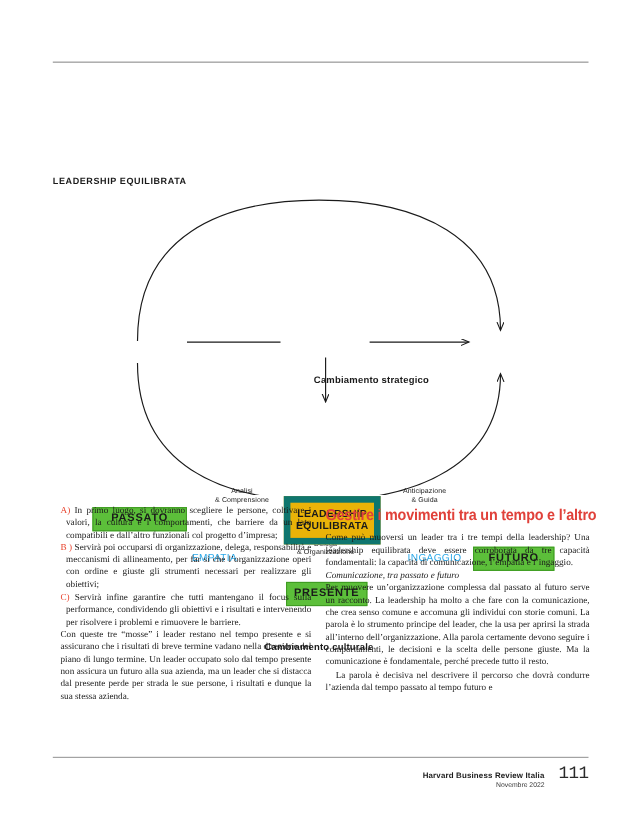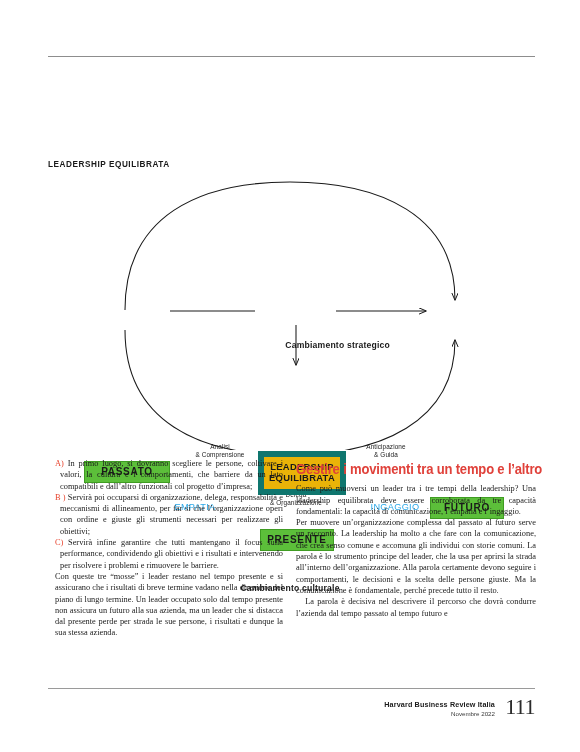--- a/index.html
+++ b/index.html
@@ -95,22 +95,22 @@
   }
   .footer{position:absolute;left:300px;top:700px;width:235px;height:34px;}
   .foot-txt{
     position:absolute;right:40px;top:0;text-align:right;
     font-family:"Liberation Sans", sans-serif;
   }
   .foot-mag{font-size:7.2px;font-weight:bold;letter-spacing:.15px;color:#1a1a1a;}
   .foot-date{font-size:6.2px;color:#3a3a3a;margin-top:1px;}
   .foot-page{
     position:absolute;right:0;top:-6px;
-    font-family:Liberation Serif, serif;
-    font-size:22px;font-weight:normal;color:#2a2a2a;letter-spacing:-.5px;
+    font-family:Liberation Mono, monospace;
+    font-size:16px;font-weight:normal;color:#2a2a2a;letter-spacing:-.5px;
   }
 </style>
 </head>
 <body>
 
 <div class="page">
 
   <div class="top-rule"></div>
 
   <div class="figure">
@@ -168,20 +168,21 @@
   <div class="col col-left">
     <p class="hang"><span class="abc">A)</span><span> In primo luogo, si dovranno scegliere le persone, coltivare i valori, la cultura e i comportamenti, che barriere da un lato compatibili e dall’altro funzionali col progetto d’impresa;</span></p>
     <p class="hang"><span class="abc">B )</span><span> Servirà poi occuparsi di organizzazione, delega, responsabilità e meccanismi di allineamento, per far sì che l’organizzazione operi con ordine e giuste gli strumenti necessari per realizzare gli obiettivi;</span></p>
     <p class="hang"><span class="abc">C)</span><span> Servirà infine garantire che tutti mantengano il focus sulla performance, condividendo gli obiettivi e i risultati e intervenendo per risolvere i problemi e rimuovere le barriere.</span></p>
     <p>Con queste tre “mosse” i leader restano nel tempo presente e si assicurano che i risultati di breve termine vadano nella direzione del piano di lungo termine. Un leader occupato solo dal tempo presente non assicura un futuro alla sua azienda, ma un leader che si distacca dal presente perde per strada le sue persone, i risultati e dunque la sua stessa azienda.</p>
   </div>
 
   <div class="col col-right">
     <div class="rhead">Gestire i movimenti tra un tempo e l’altro</div>
     <p>Come può muoversi un leader tra i tre tempi della leadership? Una leadership equilibrata deve essere corroborata da tre capacità fondamentali: la capacità di comunicazione, l’empatia e l’ingaggio.</p>
+    <p class="sub-it">Comunicazione, tra passato e futuro</p>
     <p>Per muovere un’organizzazione complessa dal passato al futuro serve un racconto. La leadership ha molto a che fare con la comunicazione, che crea senso comune e accomuna gli individui con storie comuni. La parola è lo strumento principe del leader, che la usa per aprirsi la strada all’interno dell’organizzazione. Alla parola certamente devono seguire i comportamenti, le decisioni e la scelta delle persone giuste. Ma la comunicazione è fondamentale, perché precede tutto il resto.</p>
     <p class="indent">La parola è decisiva nel descrivere il percorso che dovrà condurre l’azienda dal tempo passato al tempo futuro e</p>
   </div>
 
   <div class="foot-rule"></div>
   <div class="footer">
     <div class="foot-txt">
       <div class="foot-mag">Harvard Business Review Italia</div>
       <div class="foot-date">Novembre 2022</div>
     </div>

